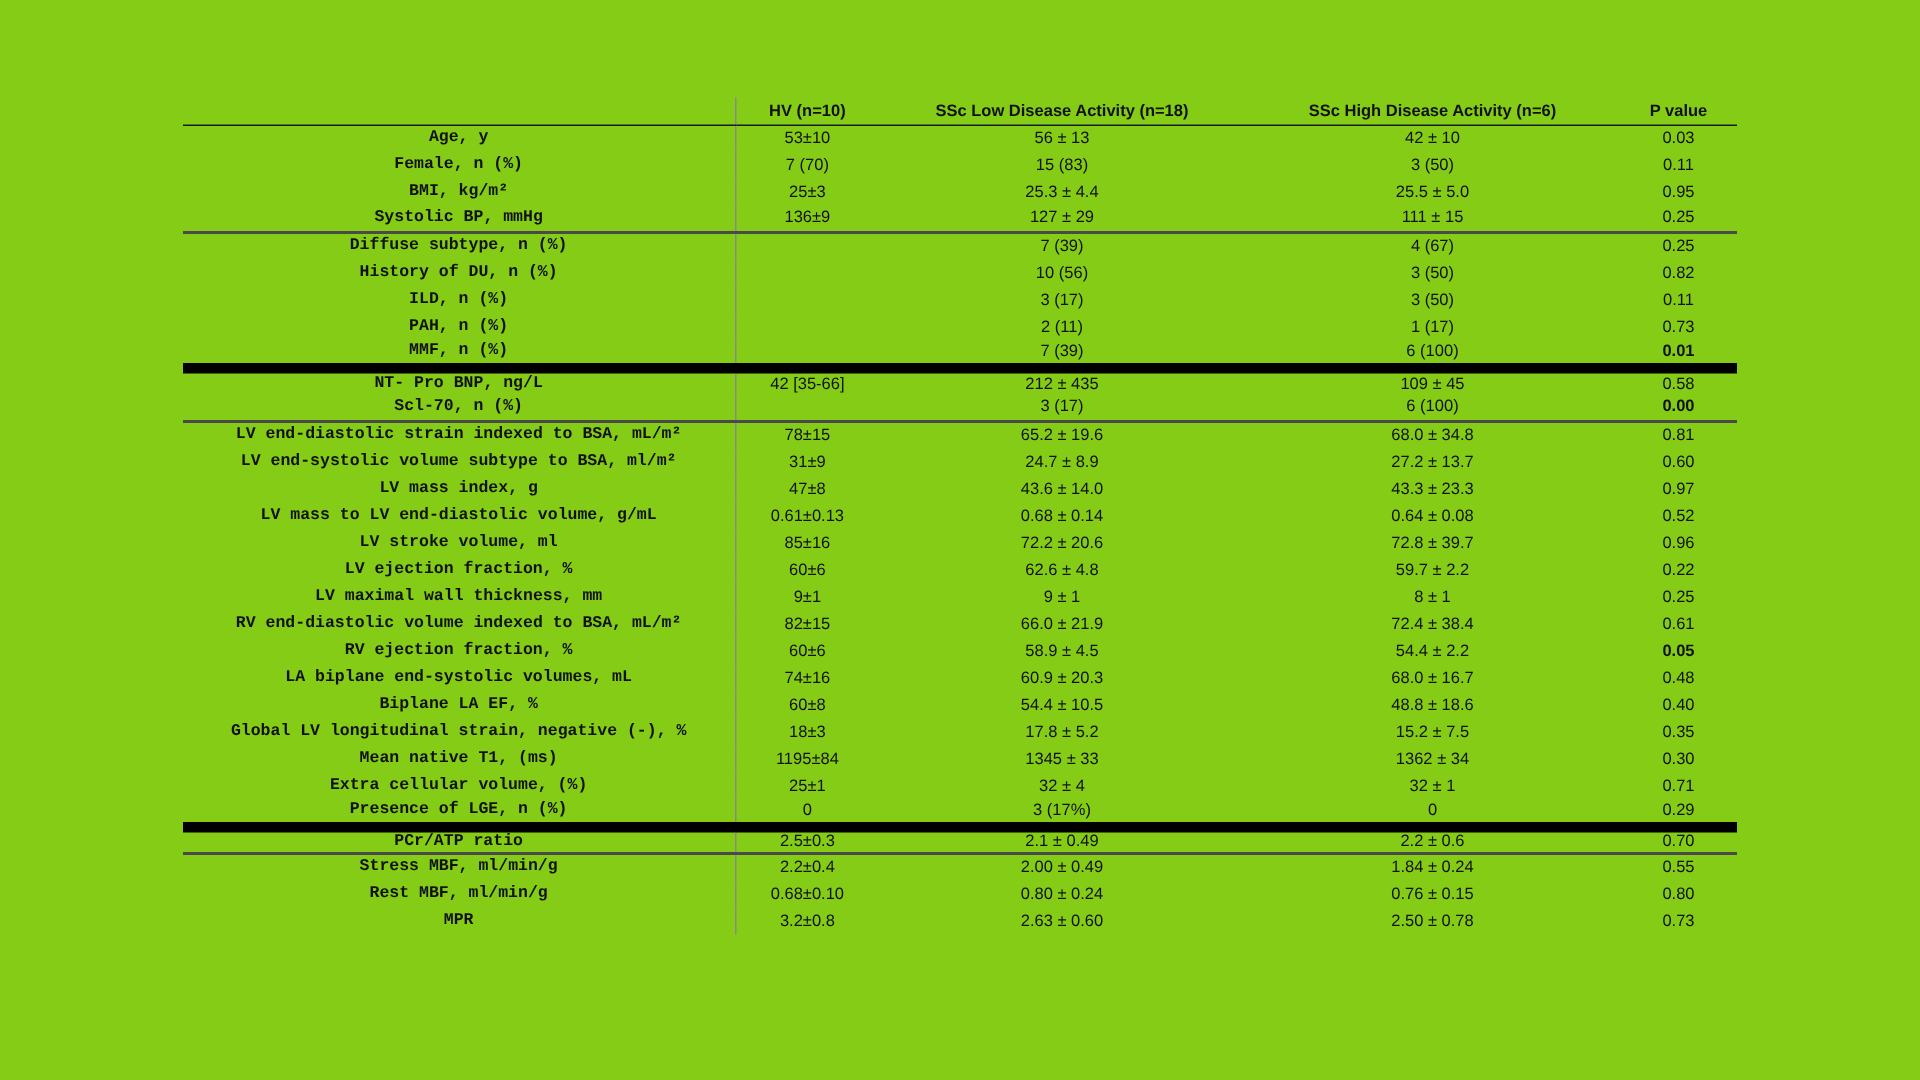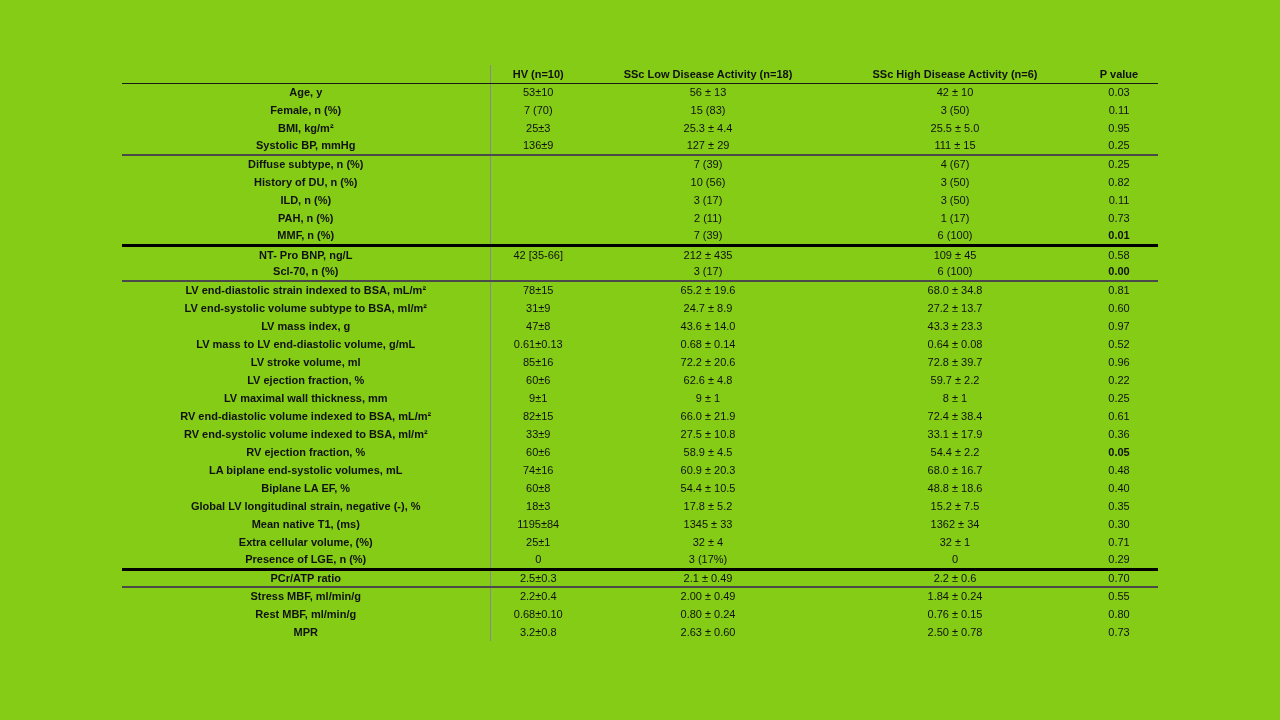--- a/index.html
+++ b/index.html
@@ -29,23 +29,23 @@
     vertical-align: middle;
     white-space: nowrap;
     overflow: hidden;
     line-height: 1.1;
   }
   
   thead th { font-weight: bold; border-bottom: 1px solid #1a1a1a; }
   
   th.c-label, td.c-label { border-right: 1px solid #8a8a8a; }
   
-  td.c-label { font-weight: bold; }
-  
-  tbody.sec-thin  { border-bottom: 3px solid #000000; }
+  td.c-label { font-weight: bold; font-family: Liberation Mono, monospace; }
+  
+  tbody.sec-thin  { border-bottom: 7px solid #000000; }
   tbody.sec-thick { border-bottom: 2px solid #4a4a4a; }
   tbody.sec-last  { border-bottom: none; }
   td.bold { font-weight: bold; }
 </style>
 </head>
 <body>
 
 <div class="page">
   <table class="clin">
     <colgroup>
@@ -199,27 +199,20 @@
           <td class="c-p">0.25</td>
         </tr>
         <tr>
           <td class="c-label">RV end-diastolic volume indexed to BSA, mL/m²</td>
           <td class="c-hv">82±15</td>
           <td class="c-low">66.0 ± 21.9</td>
           <td class="c-high">72.4 ± 38.4</td>
           <td class="c-p">0.61</td>
         </tr>
         <tr>
-          <td class="c-label">RV end-systolic volume indexed to BSA, ml/m²</td>
-          <td class="c-hv">33±9</td>
-          <td class="c-low">27.5 ± 10.8</td>
-          <td class="c-high">33.1 ± 17.9</td>
-          <td class="c-p">0.36</td>
-        </tr>
-        <tr>
           <td class="c-label">RV ejection fraction, %</td>
           <td class="c-hv">60±6</td>
           <td class="c-low">58.9 ± 4.5</td>
           <td class="c-high">54.4 ± 2.2</td>
           <td class="c-p bold">0.05</td>
         </tr>
         <tr>
           <td class="c-label">LA biplane end-systolic volumes, mL</td>
           <td class="c-hv">74±16</td>
           <td class="c-low">60.9 ± 20.3</td>

